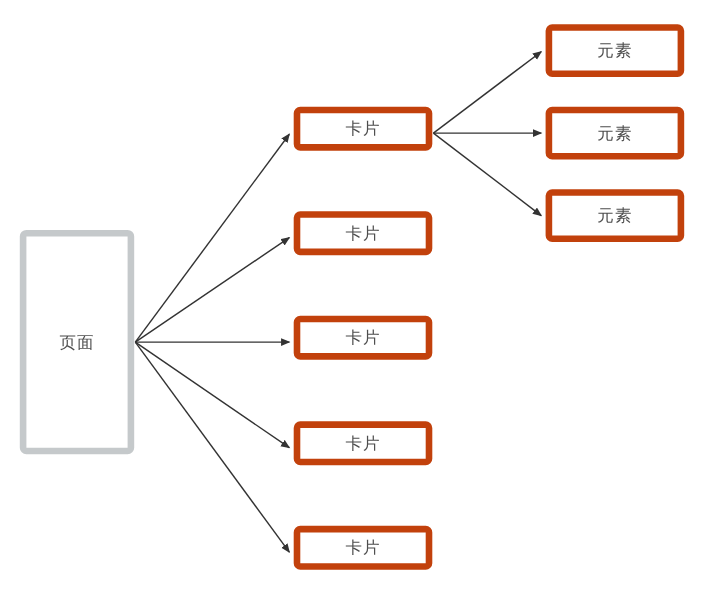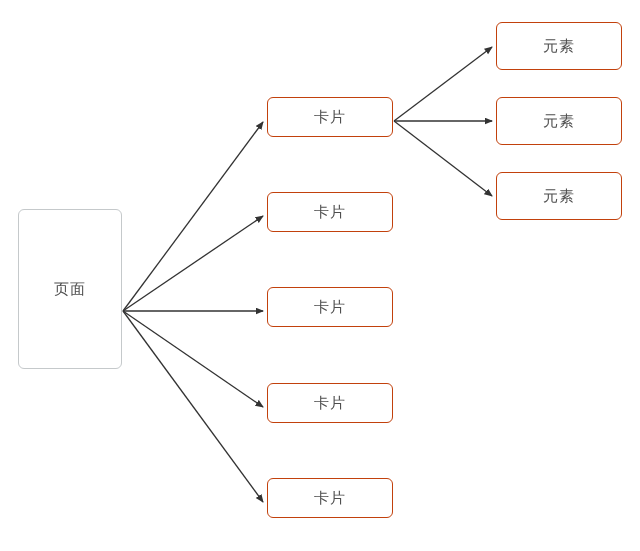--- a/index.html
+++ b/index.html
@@ -19,34 +19,34 @@
     position: absolute;
     left: 0;
     top: 0;
     width: 640px;
     height: 551px;
   }
   .node {
     position: absolute;
     box-sizing: border-box;
     background: #ffffff;
-    border: 1px solid #c2410c;
+    border: 6px solid #c2410c;
     border-radius: 6px;
     display: flex;
     align-items: center;
     justify-content: center;
     font-size: 15px;
     color: #4d4d4d;
     letter-spacing: 1px;
   }
   .node-page {
     left: 18px;
     top: 209px;
     width: 104px;
-    height: 160px;
+    height: 204px;
     border-color: #c5c9cb;
   }
   .node-card {
     left: 267px;
     width: 126px;
     height: 40px;
   }
   .node-card.c0 { top: 97px; }
   .node-card.c1 { top: 192px; }
   .node-card.c2 { top: 287px; }

